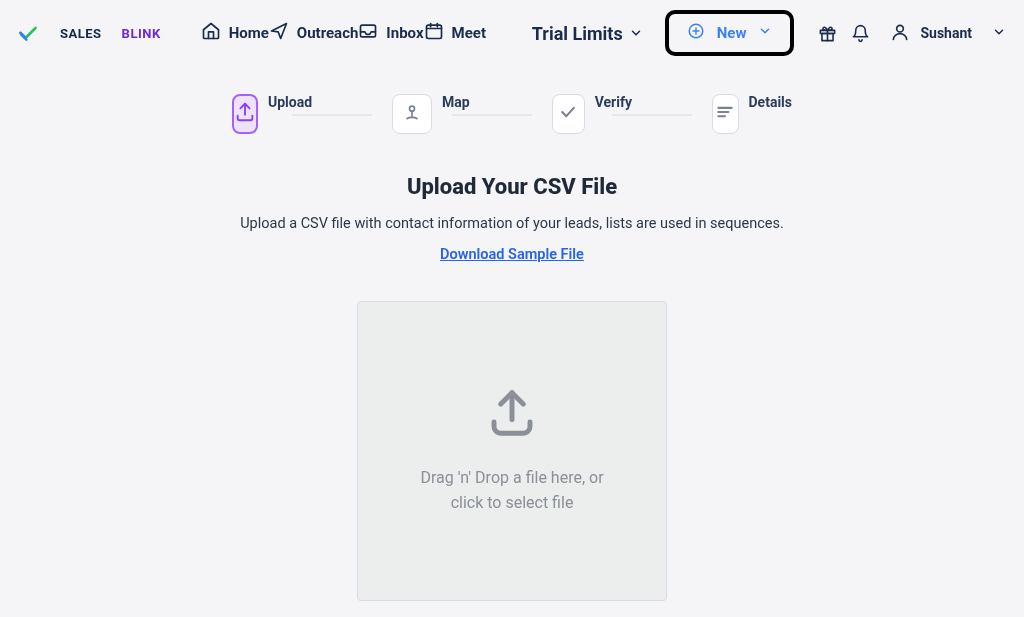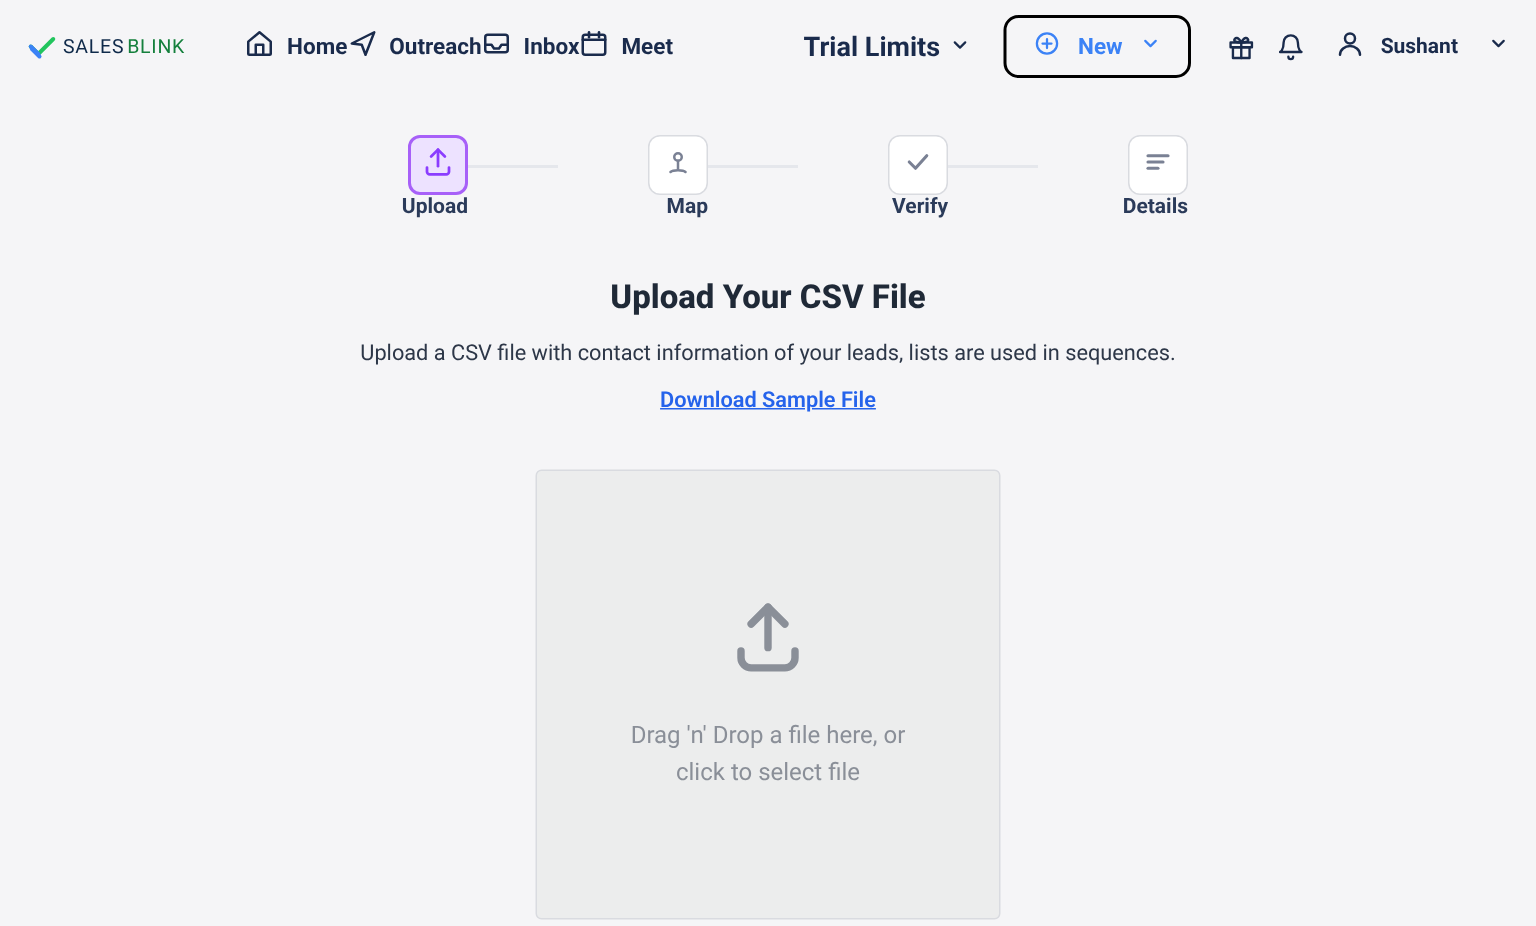--- a/index.html
+++ b/index.html
@@ -14,22 +14,22 @@
 .topbar {
   display: flex;
   align-items: center;
   padding: 10px 18px;
   background: #f5f5f7;
   gap: 10px;
 }
 .logo {
   display: flex;
   align-items: center;
-  gap: 2px;
-  font-weight: 400;
+  gap: 20px;
+  font-weight: 700;
   font-size: 13px;
   letter-spacing: 0.5px;
   color: #0f2a4a;
 }
 .logo-mark {
   display: inline-flex;
   align-items: center;
   margin-right: 2px;
 }
 .nav {
@@ -55,21 +55,21 @@
   font-weight: 700;
   font-size: 18px;
   color: #1a2b4c;
   cursor: pointer;
   margin-right: 12px;
 }
 .new-btn {
   display: flex;
   align-items: center;
   gap: 12px;
-  border: 2px solid #000000;
+  border: 4px solid #000000;
   border-radius: 10px;
   padding: 8px 18px;
   color: #3b82f6;
   font-weight: 700;
   font-size: 15px;
   cursor: pointer;
   margin-right: 10px;
 }
 .icon-btn {
   display: inline-flex;
@@ -98,23 +98,23 @@
 .stepper {
   display: flex;
   align-items: flex-start;
   gap: 0;
   width: 560px;
   justify-content: space-between;
   position: relative;
 }
 .step {
   display: flex;
-  flex-direction: column;
-  align-items: flex-end;
-  gap: 0;
+  flex-direction: row;
+  align-items: flex-start;
+  gap: 10px;
   width: 80px;
   position: relative;
 }
 .step-box {
   width: 40px;
   height: 40px;
   border-radius: 8px;
   display: flex;
   align-items: center;
   justify-content: center;
@@ -189,21 +189,21 @@
     <span class="logo-mark">
       <svg width="20" height="20" viewBox="0 0 24 24" fill="none">
         <path d="M3 12 L9 18 L21 6" stroke="#22c55e" stroke-width="3.2" stroke-linecap="round" stroke-linejoin="round"></path>
         <path d="M3 18 L9 24" stroke="#3b82f6" stroke-width="3.2" stroke-linecap="round" transform="translate(0,-6)"></path>
         <path d="M3 6 L9 12 L15 6" stroke="#3b82f6" stroke-width="3.2" stroke-linecap="round" stroke-linejoin="round" transform="translate(0,8)" opacity="0"></path>
         <path d="M4 14 L10 20" stroke="#3b82f6" stroke-width="3.2" stroke-linecap="round"></path>
         <path d="M10 20 L16 14" stroke="#3b82f6" stroke-width="3.2" stroke-linecap="round" opacity="0"></path>
       </svg>
     </span>
     <span>SALES</span>
-      <span style="color:#15803d">BLINK</span>
+      <span style="color:#6d28d9">BLINK</span>
   </div>
 
   <div class="nav">
     <div class="nav-item">
       <span>
         <svg width="20" height="20" viewBox="0 0 24 24" fill="none" stroke="#1a2b4c" stroke-width="2" stroke-linecap="round" stroke-linejoin="round">
             <path d="M3 10.5 L12 3 L21 10.5 V20 a1 1 0 0 1 -1 1 H4 a1 1 0 0 1 -1 -1 Z"></path>
             <path d="M9 21 V13 H15 V21"></path>
           </svg>
       </span>

